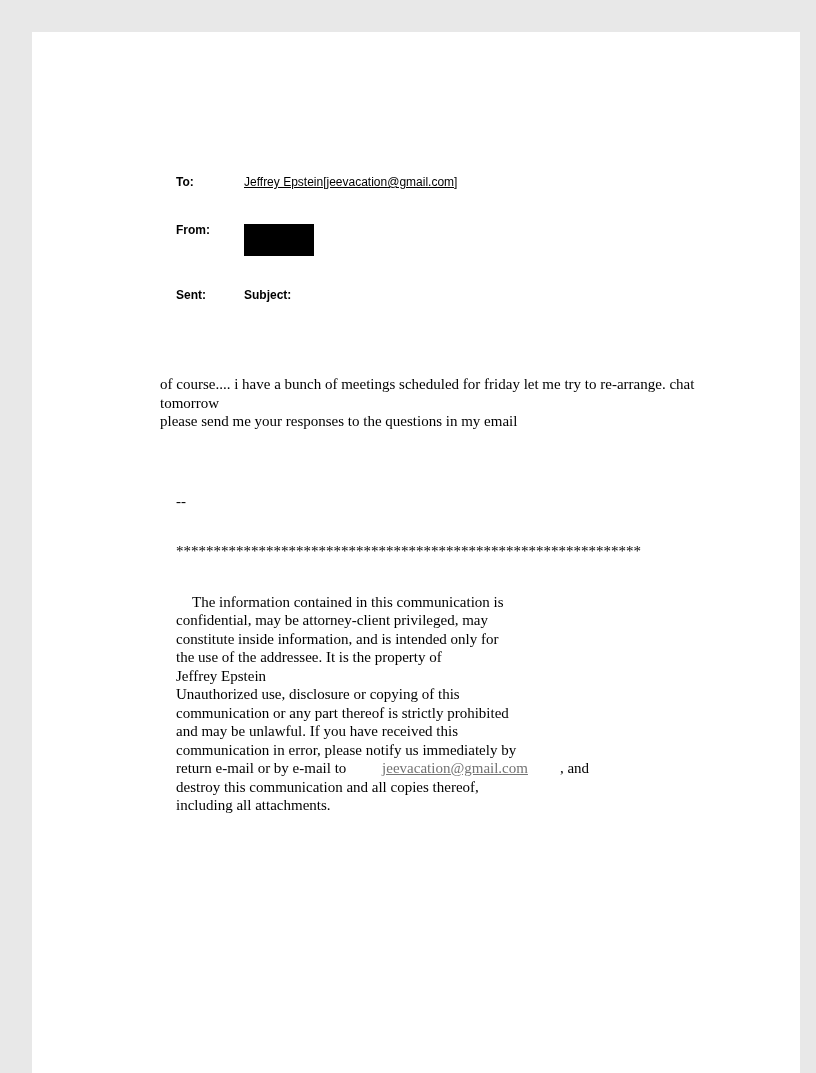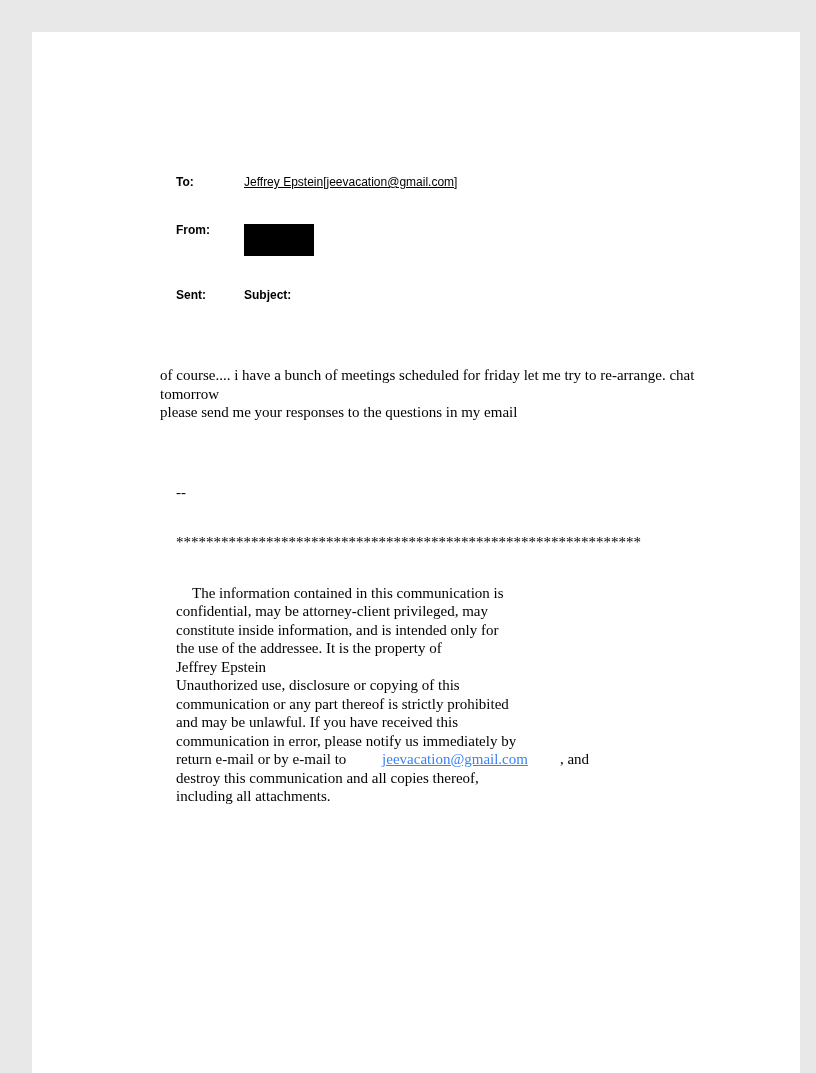--- a/index.html
+++ b/index.html
@@ -35,25 +35,25 @@
     background: #000;
     vertical-align: middle;
     margin-top: 1px;
   }
   .prewrap { white-space: pre-line; }
   .reply-text, .attribution, .quoted, .sig-block {
     font-family: "Liberation Serif", serif;
     font-size: 15px;
     line-height: 18.5px;
   }
-  .reply-text { margin-top: 15px; }
+  .reply-text { margin-top: 24px; }
   .attribution { margin-top: 29px; }
   .quoted { margin-top: 47px; margin-left: 52px; }
   .sig-block { margin-top: 13px; }
-  .email-link { color: #3b82f6; text-decoration: underline; cursor: pointer; }
+  .email-link { color: #737373; text-decoration: underline; cursor: pointer; }
   .bates {
     position: absolute;
     left: 668px;
     top: 1050px;
     font-family: "Liberation Sans", sans-serif;
     font-size: 14px;
     text-align: center;
   }
 </style>
 </head>

